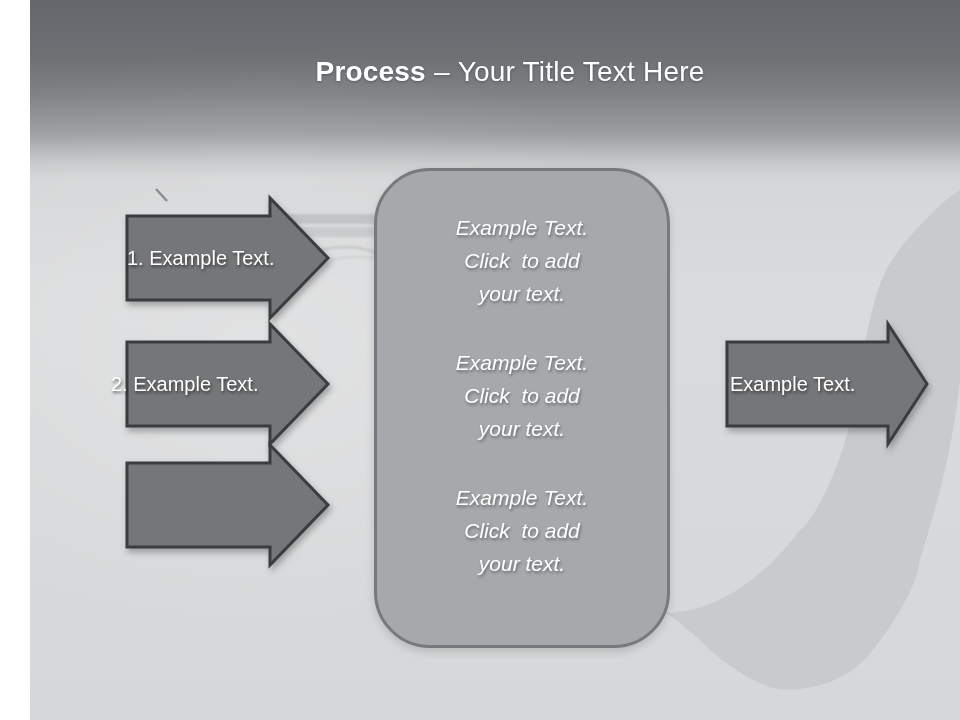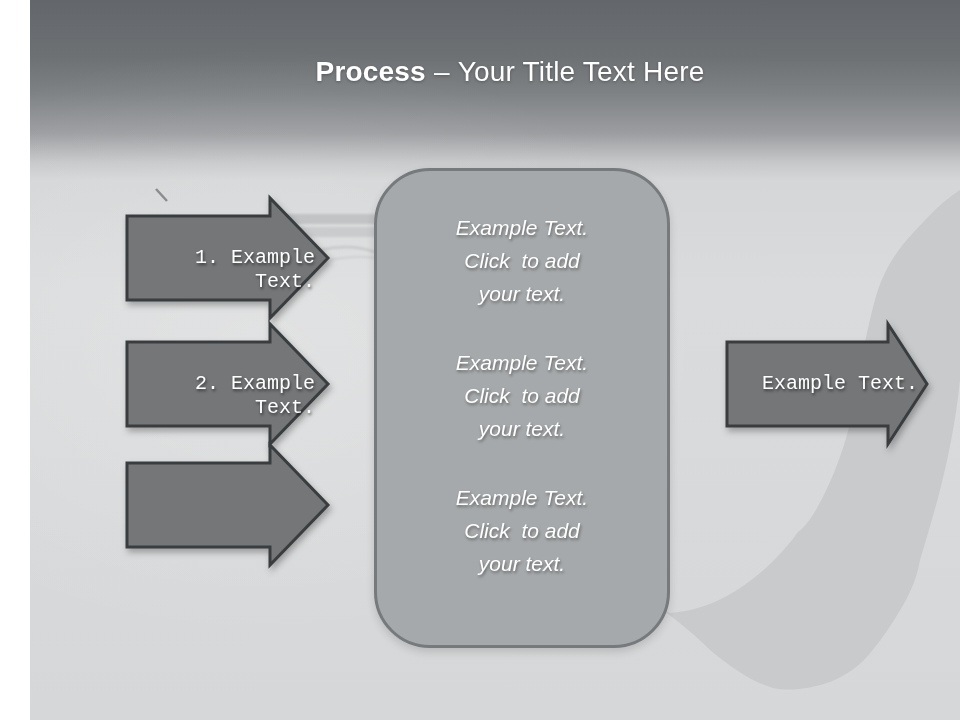--- a/index.html
+++ b/index.html
@@ -30,24 +30,24 @@
 
   .arrow-shape {
     fill: #747678; stroke: #3a3d3f; stroke-width: 3; stroke-linejoin: miter;
     filter: drop-shadow(2px 4px 3px rgba(40,40,40,0.35));
   }
   .silhouette { fill: #c9cacc; }
   .smudge-band { filter: blur(1.2px); }
   .smudge-line { filter: blur(0.8px); fill: none; }
 
   .arrow-label {
-    position: absolute; width: 188px; text-align: right;
+    position: absolute; width: 188px; text-align: left;
     color: #ffffff; font-size: 20px; line-height: 24px;
     text-shadow: 1px 2px 3px rgba(0,0,0,0.55);
-    z-index: 3; white-space: pre-wrap; font-family: Liberation Mono, monospace;
+    z-index: 3; white-space: pre-wrap;
   }
 
   .center-panel {
     position: absolute; left: 344px; top: 168px;
     width: 290px; height: 434px;
     background: #a6a9ab; border: 3px solid #767a7c; border-radius: 56px;
     box-shadow: 0 4px 8px rgba(0,0,0,0.14);
     z-index: 2;
     display: flex; flex-direction: column; justify-content: flex-start;
     padding-top: 40px; box-sizing: content-box;
@@ -118,16 +118,16 @@
       <div class="panel-line">your text.</div>
     </div>
     <div class="panel-para">
       <div class="panel-line">Example Text.</div>
       <div class="panel-line">Click  to add</div>
       <div class="panel-line">your text.</div>
     </div>
   </div>
 
   <div class="arrow-label" style="left:97px; top:246px;">1. Example Text.</div>
-  <div class="arrow-label" style="left:97px; top:372px;">2. Example Text.</div>
+  <div class="arrow-label" style="left:81px; top:372px;">2. Example Text.</div>
   <div class="arrow-label" style="left:700px; top:372px;">Example Text.</div>
 
 </div>
 
 </body></html>

